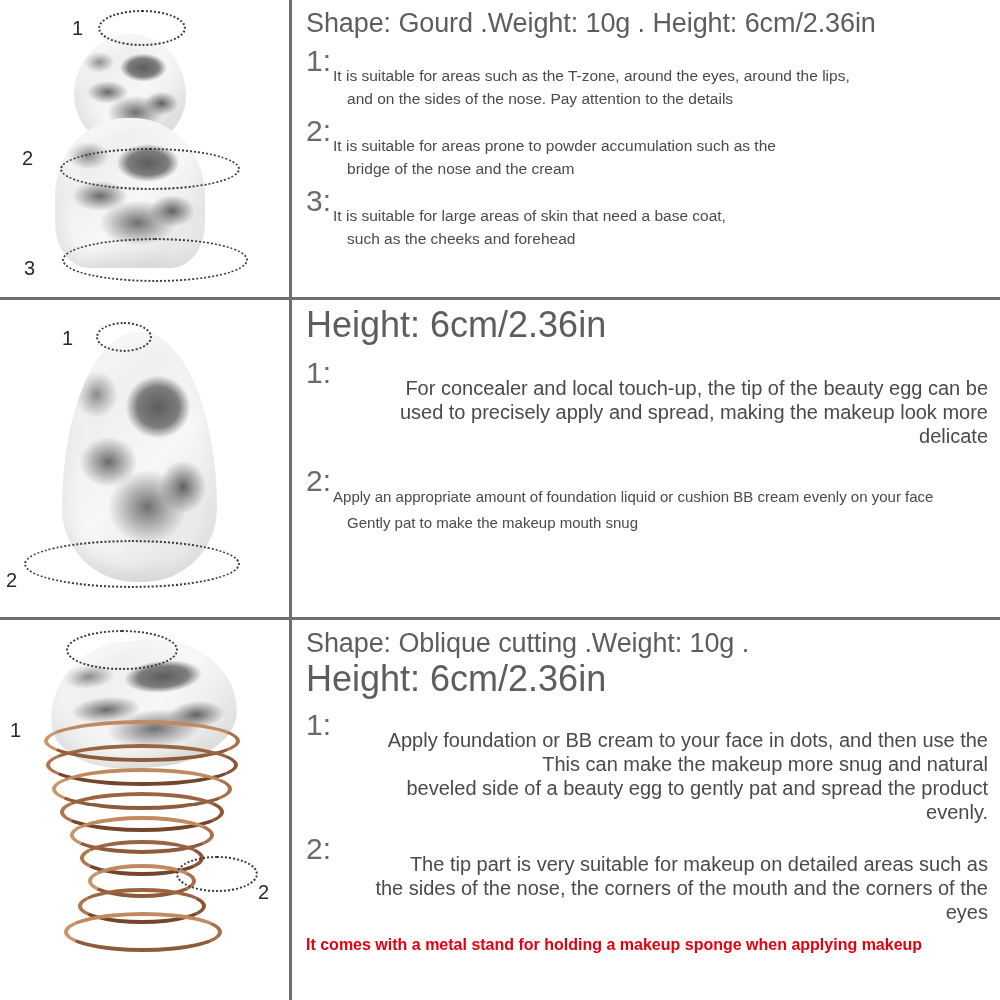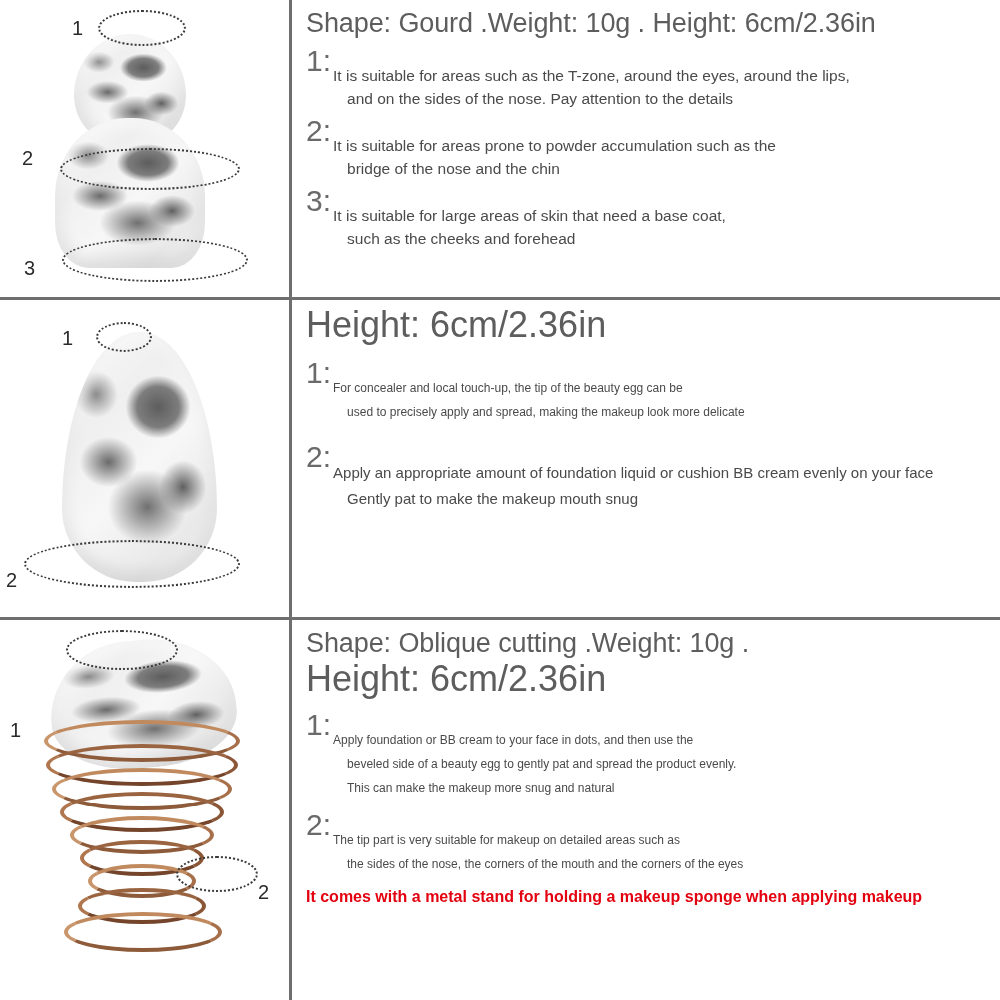--- a/index.html
+++ b/index.html
@@ -66,21 +66,21 @@
     line-height: 30px;
     flex: 0 0 auto;
     padding-right: 2px;
   }
   .body {
     color: #4a4a4a;
     font-size: 15.5px;
     line-height: 23px;
     padding-top: 8px;
   }
-  .body.b2 { font-size: 12px; line-height: 24px; }
+  .body.b2 { font-size: 20px; line-height: 24px; text-align: right; }
   .body .ind { display: block; padding-left: 14px; }
   .body .ind0 { display: block; margin-top: 10px; }
   .note {
     color: #e3000f;
     font-size: 16px;
     line-height: 22px;
     margin-top: 10px;
     font-weight: 600;
   }
 
@@ -160,21 +160,21 @@
         <span class="body">
           <span class="ind0">It is suitable for areas such as the T-zone, around the eyes, around the lips,</span>
           <span class="ind">and on the sides of the nose. Pay attention to the details</span>
         </span>
       </div>
 
       <div class="item">
         <span class="num">2:</span>
         <span class="body">
           <span class="ind0">It is suitable for areas prone to powder accumulation such as the</span>
-          <span class="ind">bridge of the nose and the chin</span>
+          <span class="ind">bridge of the nose and the cream</span>
         </span>
       </div>
 
       <div class="item">
         <span class="num">3:</span>
         <span class="body">
           <span class="ind0">It is suitable for large areas of skin that need a base coat,</span>
           <span class="ind">such as the cheeks and forehead</span>
         </span>
       </div>
@@ -236,22 +236,22 @@
     </div>
 
     <div class="txt-cell">
       <div class="shape-title">Shape: Oblique cutting .Weight: 10g .</div>
       <div class="sub-line">Height: 6cm/2.36in</div>
 
       <div class="item" style="margin-top:14px;">
         <span class="num">1:</span>
         <span class="body b2">
           <span class="ind0">Apply foundation or BB cream to your face in dots, and then use the</span>
+          <span class="ind">This can make the makeup more snug and natural</span>
           <span class="ind">beveled side of a beauty egg to gently pat and spread the product evenly.</span>
-          <span class="ind">This can make the makeup more snug and natural</span>
         </span>
       </div>
 
       <div class="item" style="margin-top:10px;">
         <span class="num">2:</span>
         <span class="body b2">
           <span class="ind0">The tip part is very suitable for makeup on detailed areas such as</span>
           <span class="ind">the sides of the nose, the corners of the mouth and the corners of the eyes</span>
         </span>
       </div>

